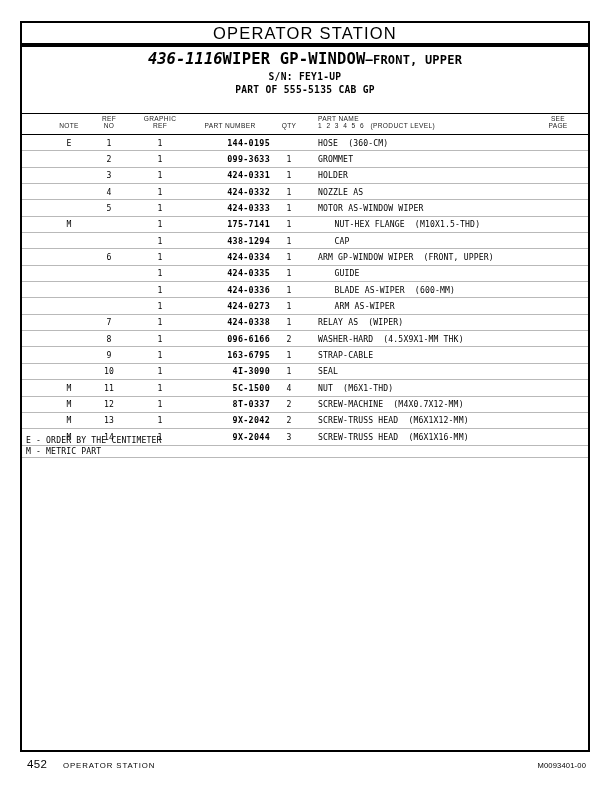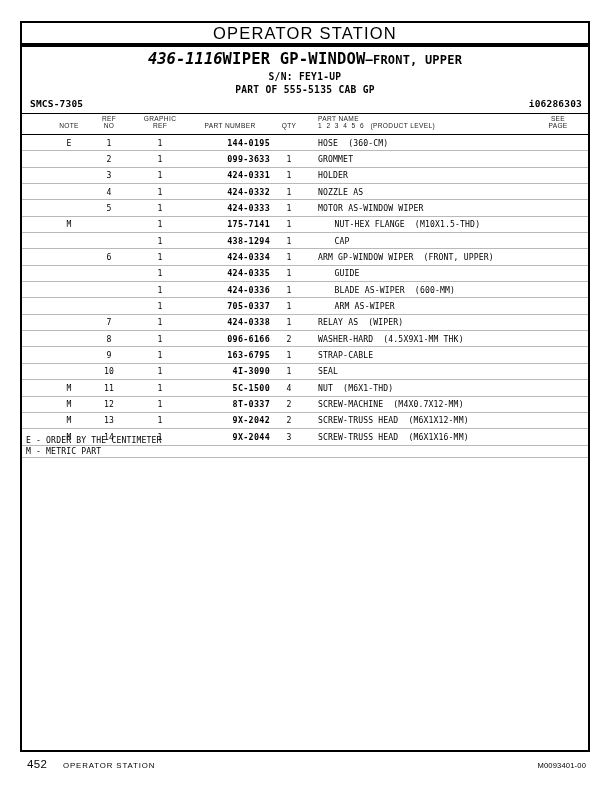--- a/index.html
+++ b/index.html
@@ -255,24 +255,20 @@
   <div class="content-box">
 
     <div class="assy-head">
       <div class="assy-line1">
         <span class="assy-num">436-1116</span><span class="assy-name-main">WIPER GP-WINDOW</span><span class="assy-name-sub">–FRONT, UPPER</span>
       </div>
       <div class="assy-line2">S/N: FEY1-UP</div>
       <div class="assy-line3">PART OF 555-5135 CAB GP</div>
     </div>
 
-    <div class="smcs-row">
-      <span class="smcs-code">SMCS-7305</span>
-      <span class="doc-ref">i06286303</span>
-    </div>
     <div class="rule-under-smcs"></div>
 
     <div class="tbl">
 
       <div class="thead">
         <div class="th center" style="left:30px; width:34px; top:7px;">NOTE</div>
         <div class="th center" style="left:70px; width:34px; top:0px;">REF</div>
         <div class="th center" style="left:70px; width:34px; top:7px;">NO</div>
         <div class="th center" style="left:114px; width:48px; top:0px;">GRAPHIC</div>
         <div class="th center" style="left:114px; width:48px; top:7px;">REF</div>
@@ -373,21 +369,21 @@
             <div class="cell c-graph">1</div>
             <div class="cell c-pn">424-0336</div>
             <div class="cell c-qty">1</div>
             <div class="cell c-name ind1">BLADE AS-WIPER  (600-MM)</div>
             <div class="cell c-page"></div>
           </div>
           <div class="row">
             <div class="cell c-note"></div>
             <div class="cell c-ref"></div>
             <div class="cell c-graph">1</div>
-            <div class="cell c-pn">705-0337</div>
+            <div class="cell c-pn">424-0273</div>
             <div class="cell c-qty">1</div>
             <div class="cell c-name ind1">ARM AS-WIPER</div>
             <div class="cell c-page"></div>
           </div>
           <div class="row">
             <div class="cell c-note"></div>
             <div class="cell c-ref">7</div>
             <div class="cell c-graph">1</div>
             <div class="cell c-pn">424-0338</div>
             <div class="cell c-qty">1</div>

